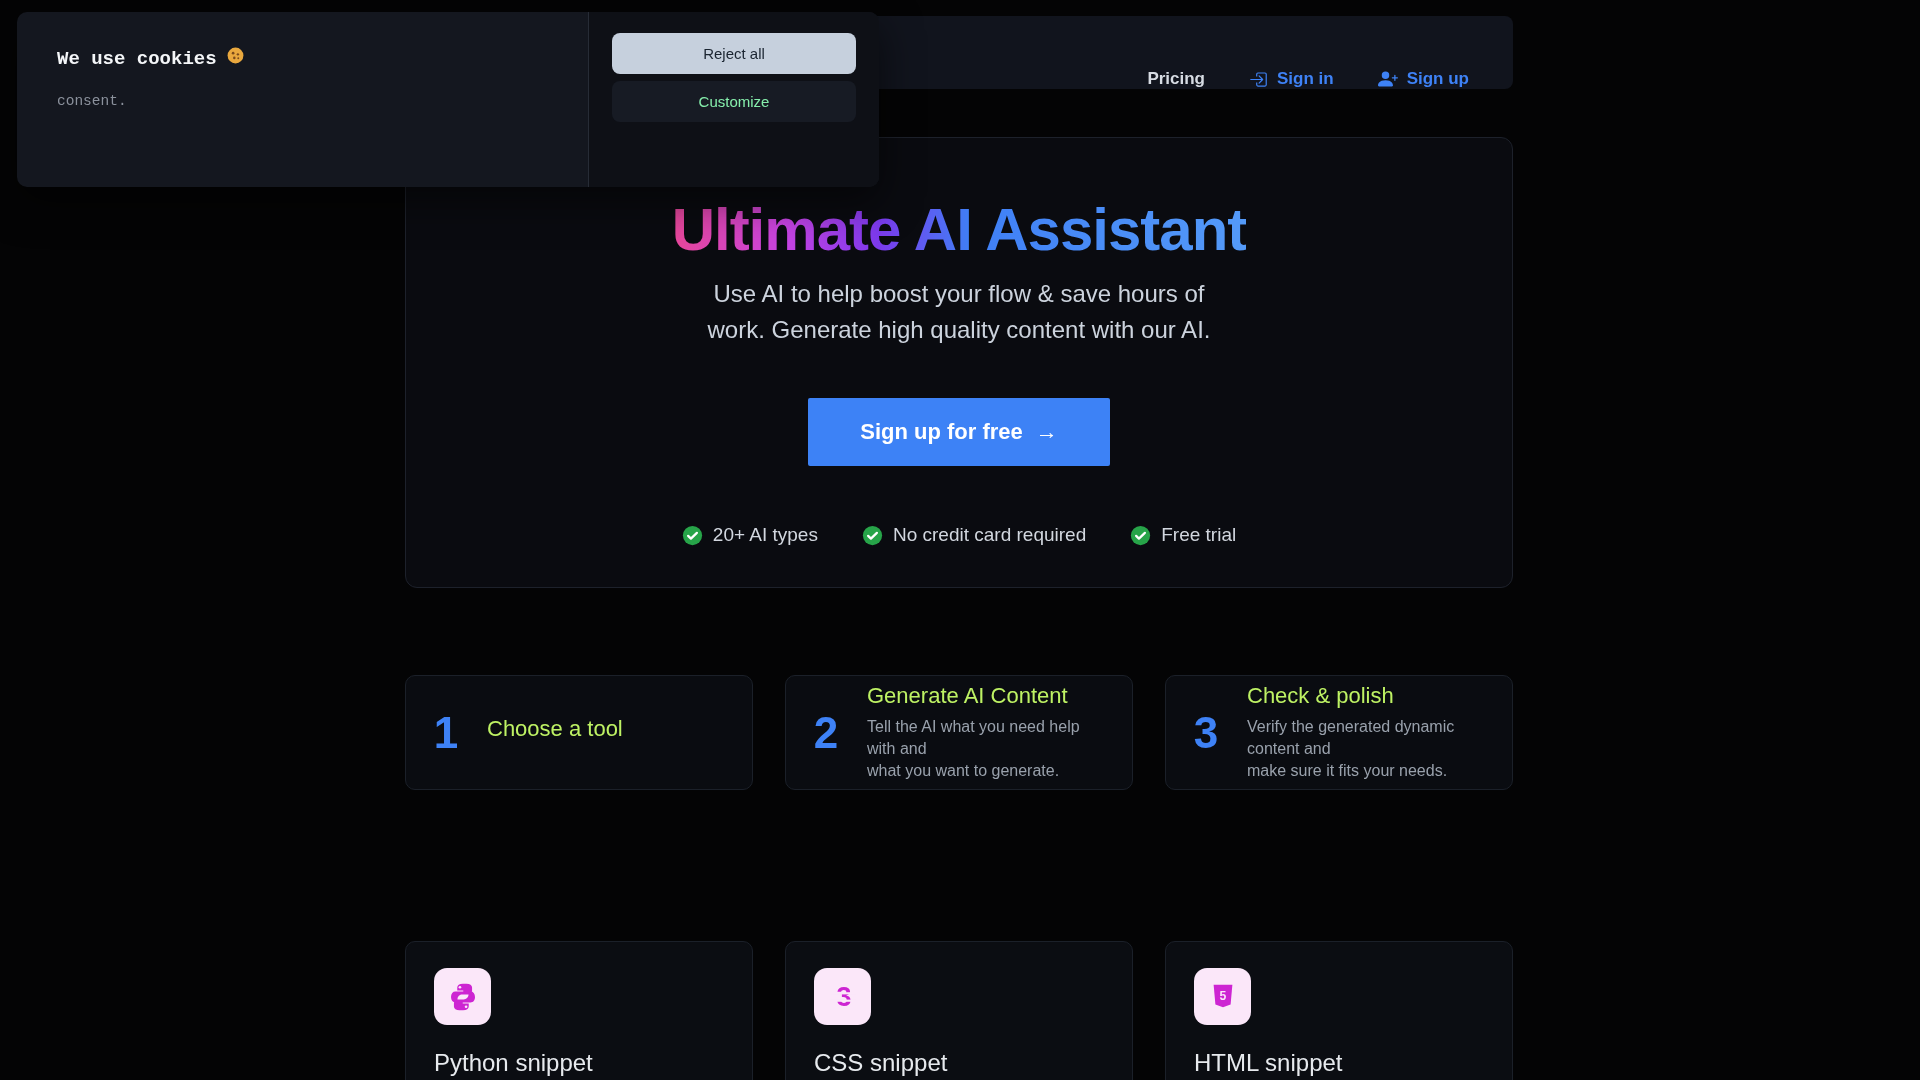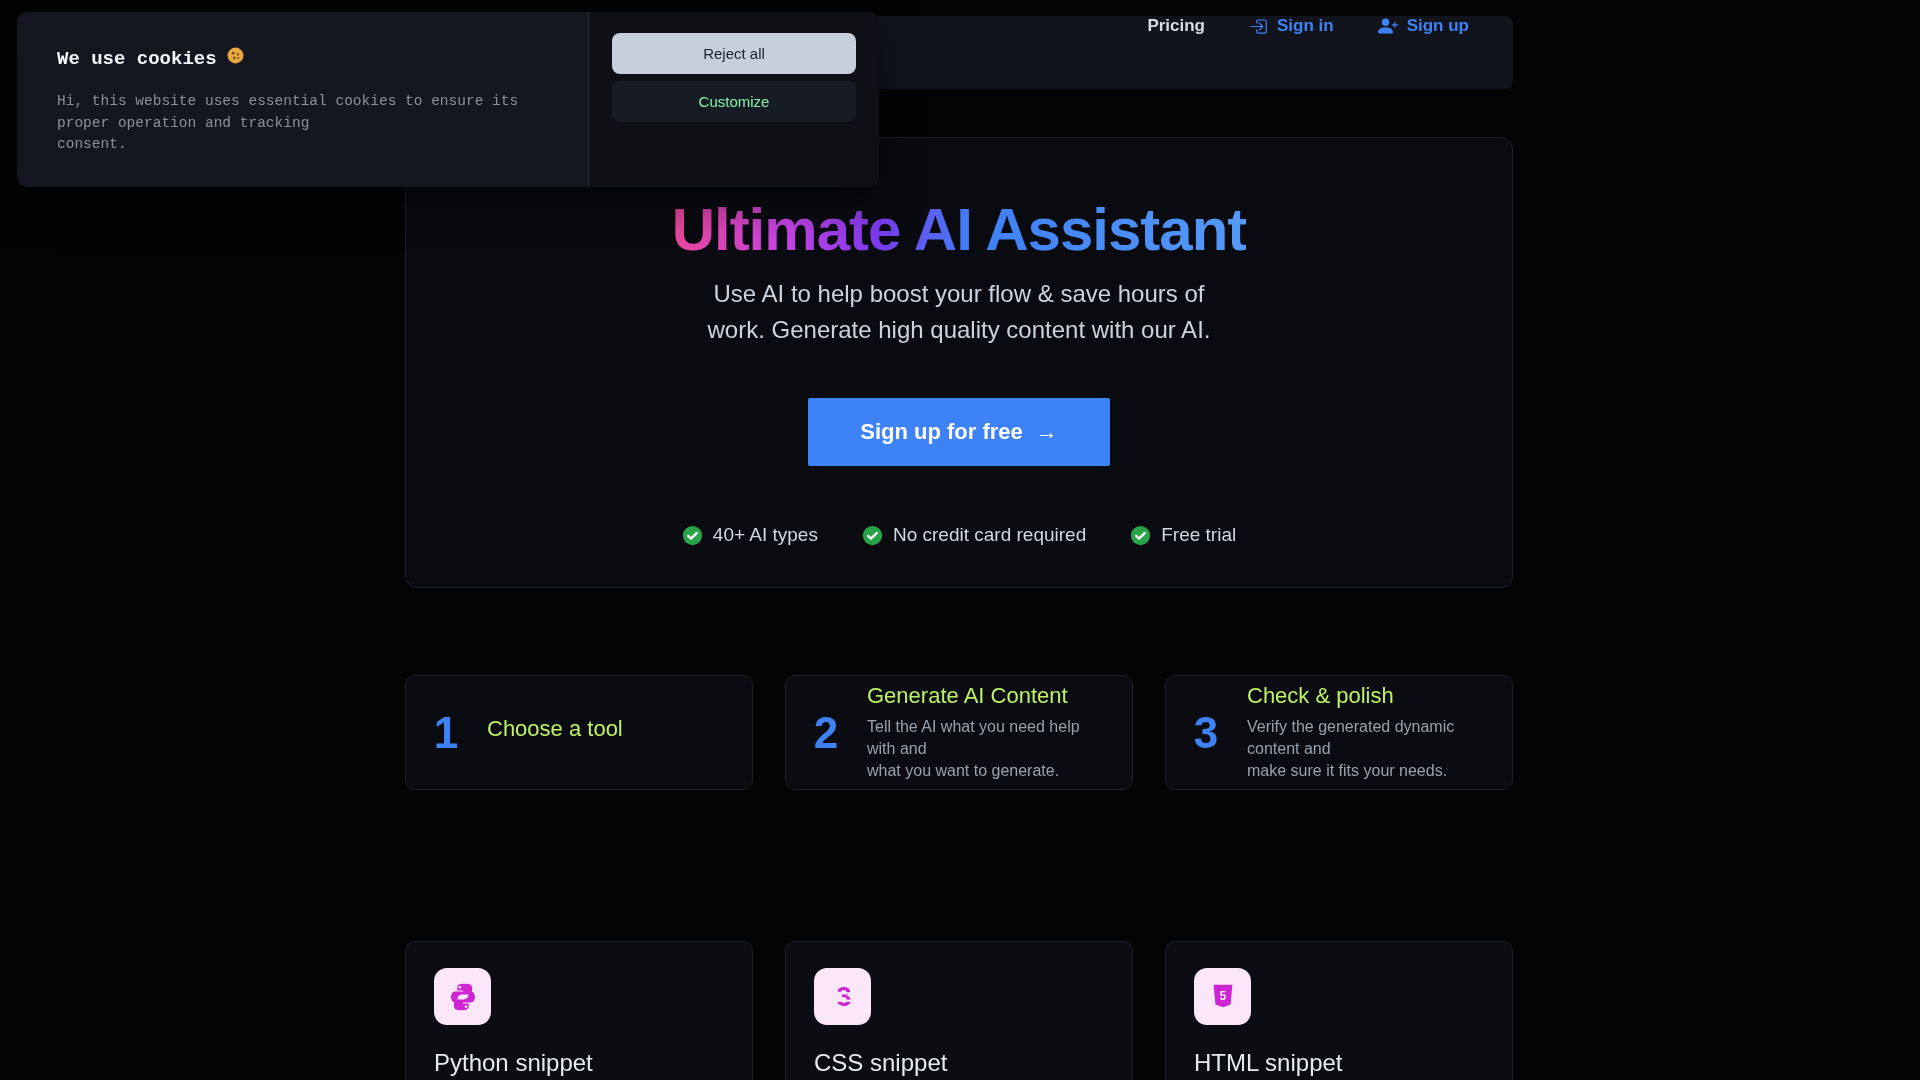--- a/index.html
+++ b/index.html
@@ -11,21 +11,21 @@
     font-family:"Liberation Sans", sans-serif;
     -webkit-font-smoothing:antialiased;
   }
 
   
   .navbar {
     position:absolute; left:405px; top:16px;
     width:1108px; height:73px;
     background:#11141d;
     border-radius:8px;
-    display:flex; align-items:flex-start; justify-content:flex-end;
+    display:flex; align-items:flex-end; justify-content:flex-end;
     padding-right:44px; gap:44px;
   }
   .nav-link { color:#d7dce3; font-size:17px; font-weight:700; cursor:pointer; }
   .nav-auth { display:flex; align-items:center; gap:9px; color:#3e82f6; font-size:17px; font-weight:700; cursor:pointer; }
   .nav-auth svg { display:block; }
 
   
   .cookie {
     position:absolute; left:17px; top:12px;
     width:862px; height:175px;
@@ -166,21 +166,21 @@
     </button>
   </div>
   <div class="features">
     <div class="feature">
       <span>
         <svg width="21" height="21" viewBox="0 0 24 24">
           <circle cx="12" cy="12" r="11" fill="#27a449"></circle>
           <path d="M7 12.4l3.2 3.2L17 9" stroke="#ffffff" stroke-width="2.6" fill="none" stroke-linecap="round" stroke-linejoin="round"></path>
         </svg>
       </span>
-      <span>40+ AI types</span>
+      <span>20+ AI types</span>
     </div>
     <div class="feature">
       <span>
         <svg width="21" height="21" viewBox="0 0 24 24">
           <circle cx="12" cy="12" r="11" fill="#27a449"></circle>
           <path d="M7 12.4l3.2 3.2L17 9" stroke="#ffffff" stroke-width="2.6" fill="none" stroke-linecap="round" stroke-linejoin="round"></path>
         </svg>
       </span>
       <span>No credit card required</span>
     </div>
@@ -269,21 +269,20 @@
         <svg width="19" height="19" viewBox="0 0 24 24">
           <circle cx="12" cy="12" r="10" fill="#e9a83e"></circle>
           <circle cx="9" cy="9" r="1.7" fill="#7a4a1b"></circle>
           <circle cx="15" cy="10.5" r="1.5" fill="#7a4a1b"></circle>
           <circle cx="10.5" cy="15" r="1.6" fill="#7a4a1b"></circle>
           <circle cx="15.5" cy="15.5" r="1.2" fill="#7a4a1b"></circle>
         </svg>
       </span>
     </div>
     <div class="cookie-body">
-      <span>Hi, this website uses essential cookies to ensure its proper operation and tracking</span>
       <span>consent.</span>
     </div>
   </div>
   <div class="cookie-right">
     <button class="cbtn cbtn-light">Reject all</button>
     <button class="cbtn cbtn-dark">Customize</button>
   </div>
 </div>
 
 </body></html>

